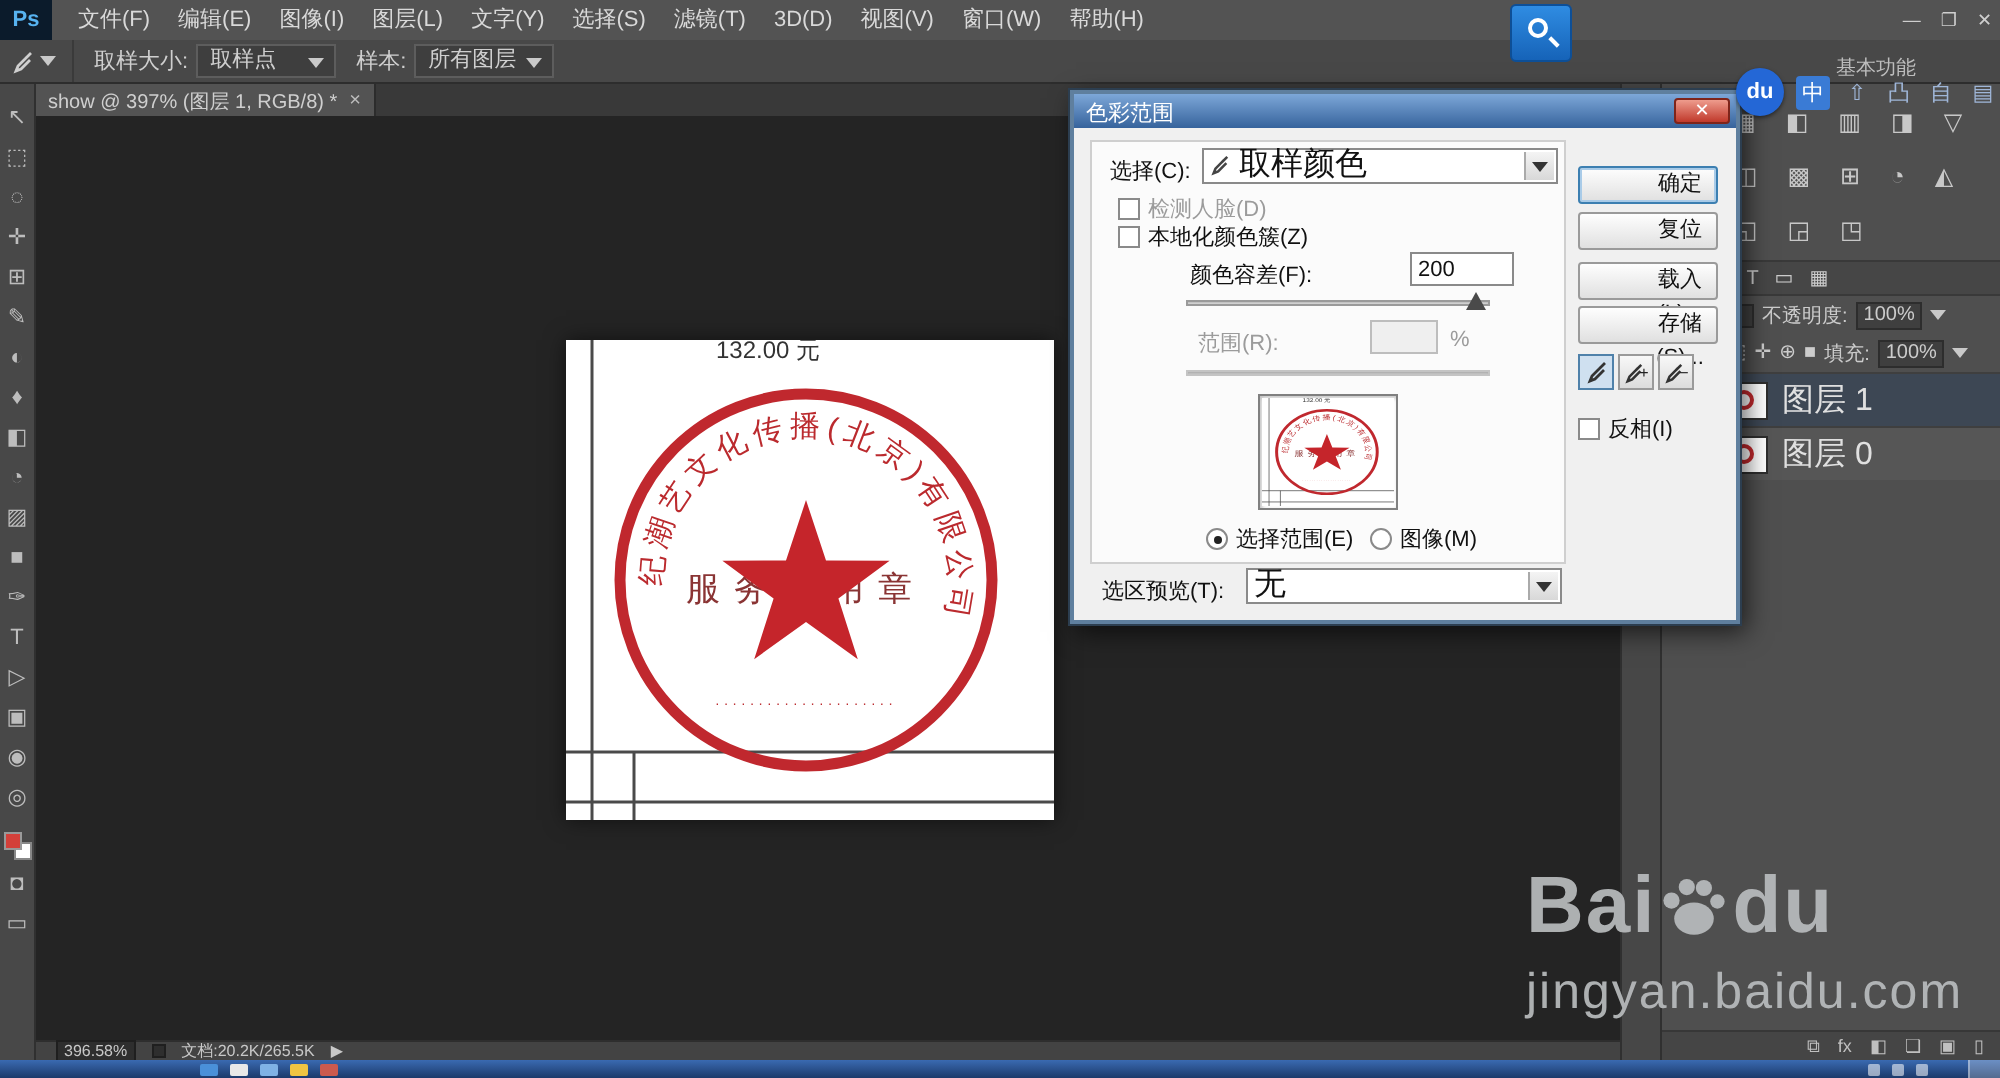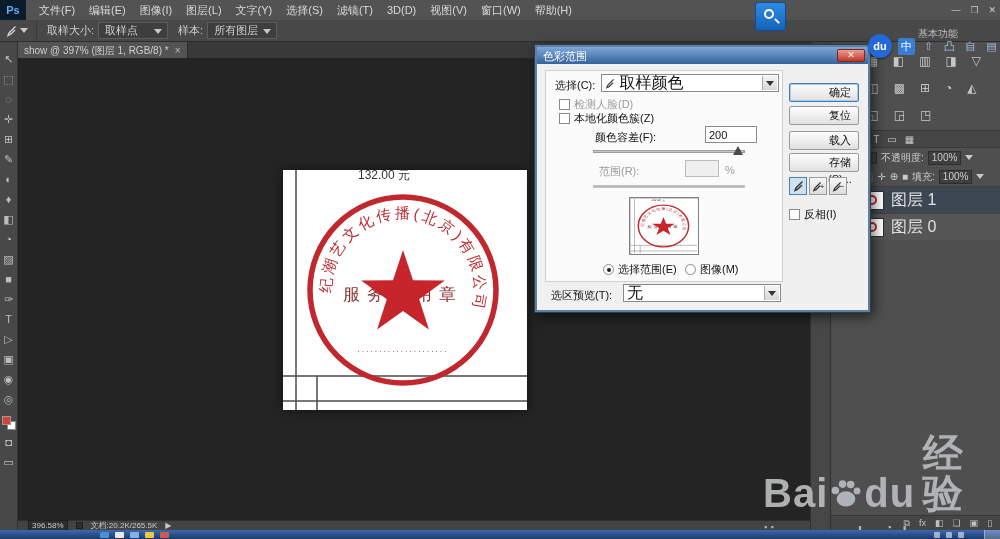--- a/index.html
+++ b/index.html
@@ -326,21 +326,20 @@
       <span>Bai</span>
       <svg class="wm-paw" viewBox="0 0 40 40" fill="#b9bcbe">
         <ellipse cx="20" cy="27" rx="11" ry="9"></ellipse>
         <circle cx="7.5" cy="17" r="4.5"></circle>
         <circle cx="16" cy="9.5" r="4.5"></circle>
         <circle cx="25.5" cy="10" r="4.5"></circle>
         <circle cx="33" cy="17.5" r="4"></circle>
       </svg>
       <span>du</span>
       <span style="width:8px"></span>
-      <span>经验</span>
     </div>
     <div class="wm-url">jingyan.baidu.com</div>
   </div>
 
   <div class="dialog">
     <div class="dlg-title">
       <span>色彩范围</span>
     </div>
     <div class="dlg-close"><span>✕</span></div>
     <div class="dlg-inner"></div>

